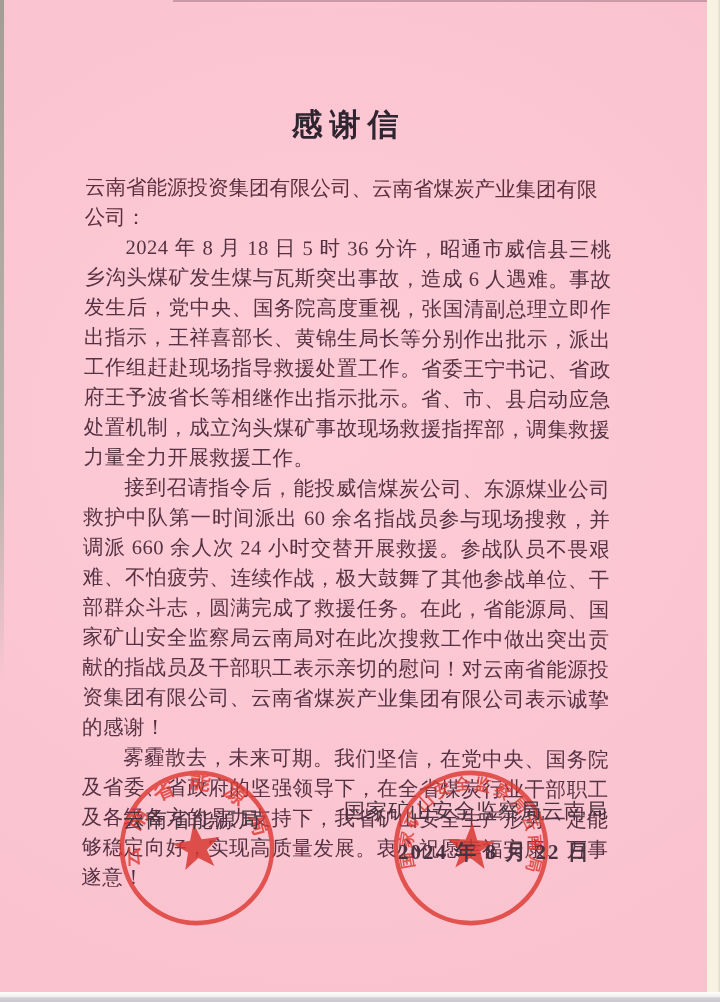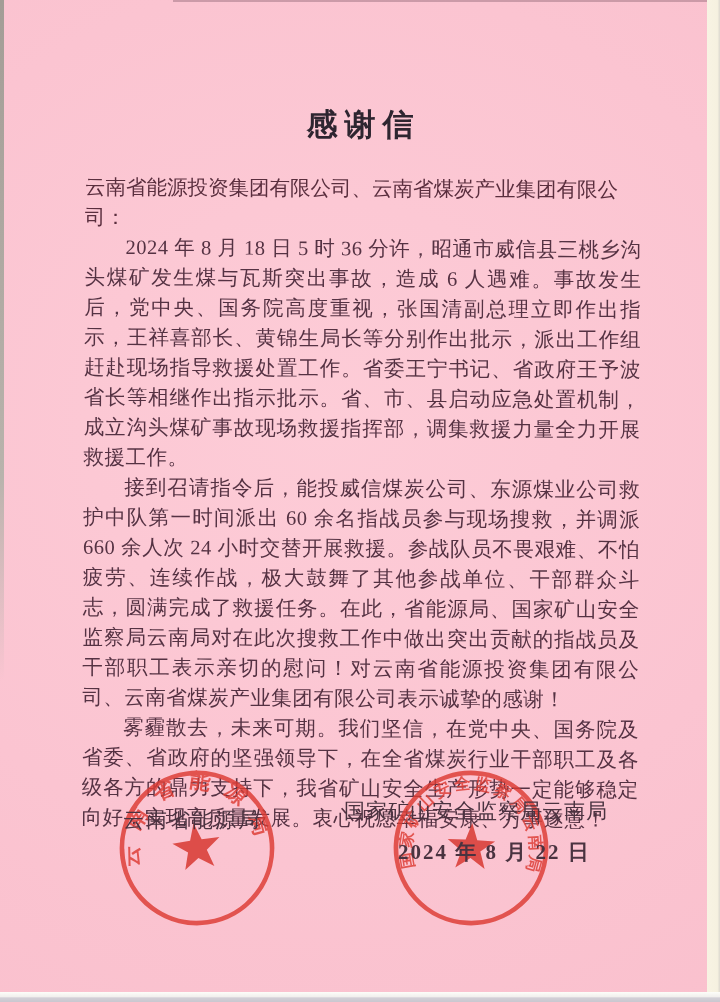--- a/index.html
+++ b/index.html
@@ -27,21 +27,21 @@
   .edge-right {
     position: absolute; right: 0; top: 0; width: 13px; height: 100%;
     background: linear-gradient(to right, #f8f3e3 0%, #f6f1e0 80%, #dcd8cf 100%);
   }
   .edge-bottom {
     position: absolute; left: 0; bottom: 0; width: 100%; height: 10px;
     background: linear-gradient(to bottom, #fdfdf9 0%, #f2f0ee 45%, #d2cfd6 60%, #cac7cf 100%);
   }
   .content {
     position: absolute; left: 0; top: 0; width: 720px;
-    padding: 104px 78px 0 85px; box-sizing: border-box;
+    padding: 104px 108px 0 85px; box-sizing: border-box;
     color: #4d3944;
   }
   .title {
     margin: 0 0 26px 0;
     text-align: center;
     font-size: 31px; font-weight: bold;
     letter-spacing: 7px;
     color: #2e2530;
   }
   .body-text { transform: rotate(0.3deg); transform-origin: 40px 0; }

